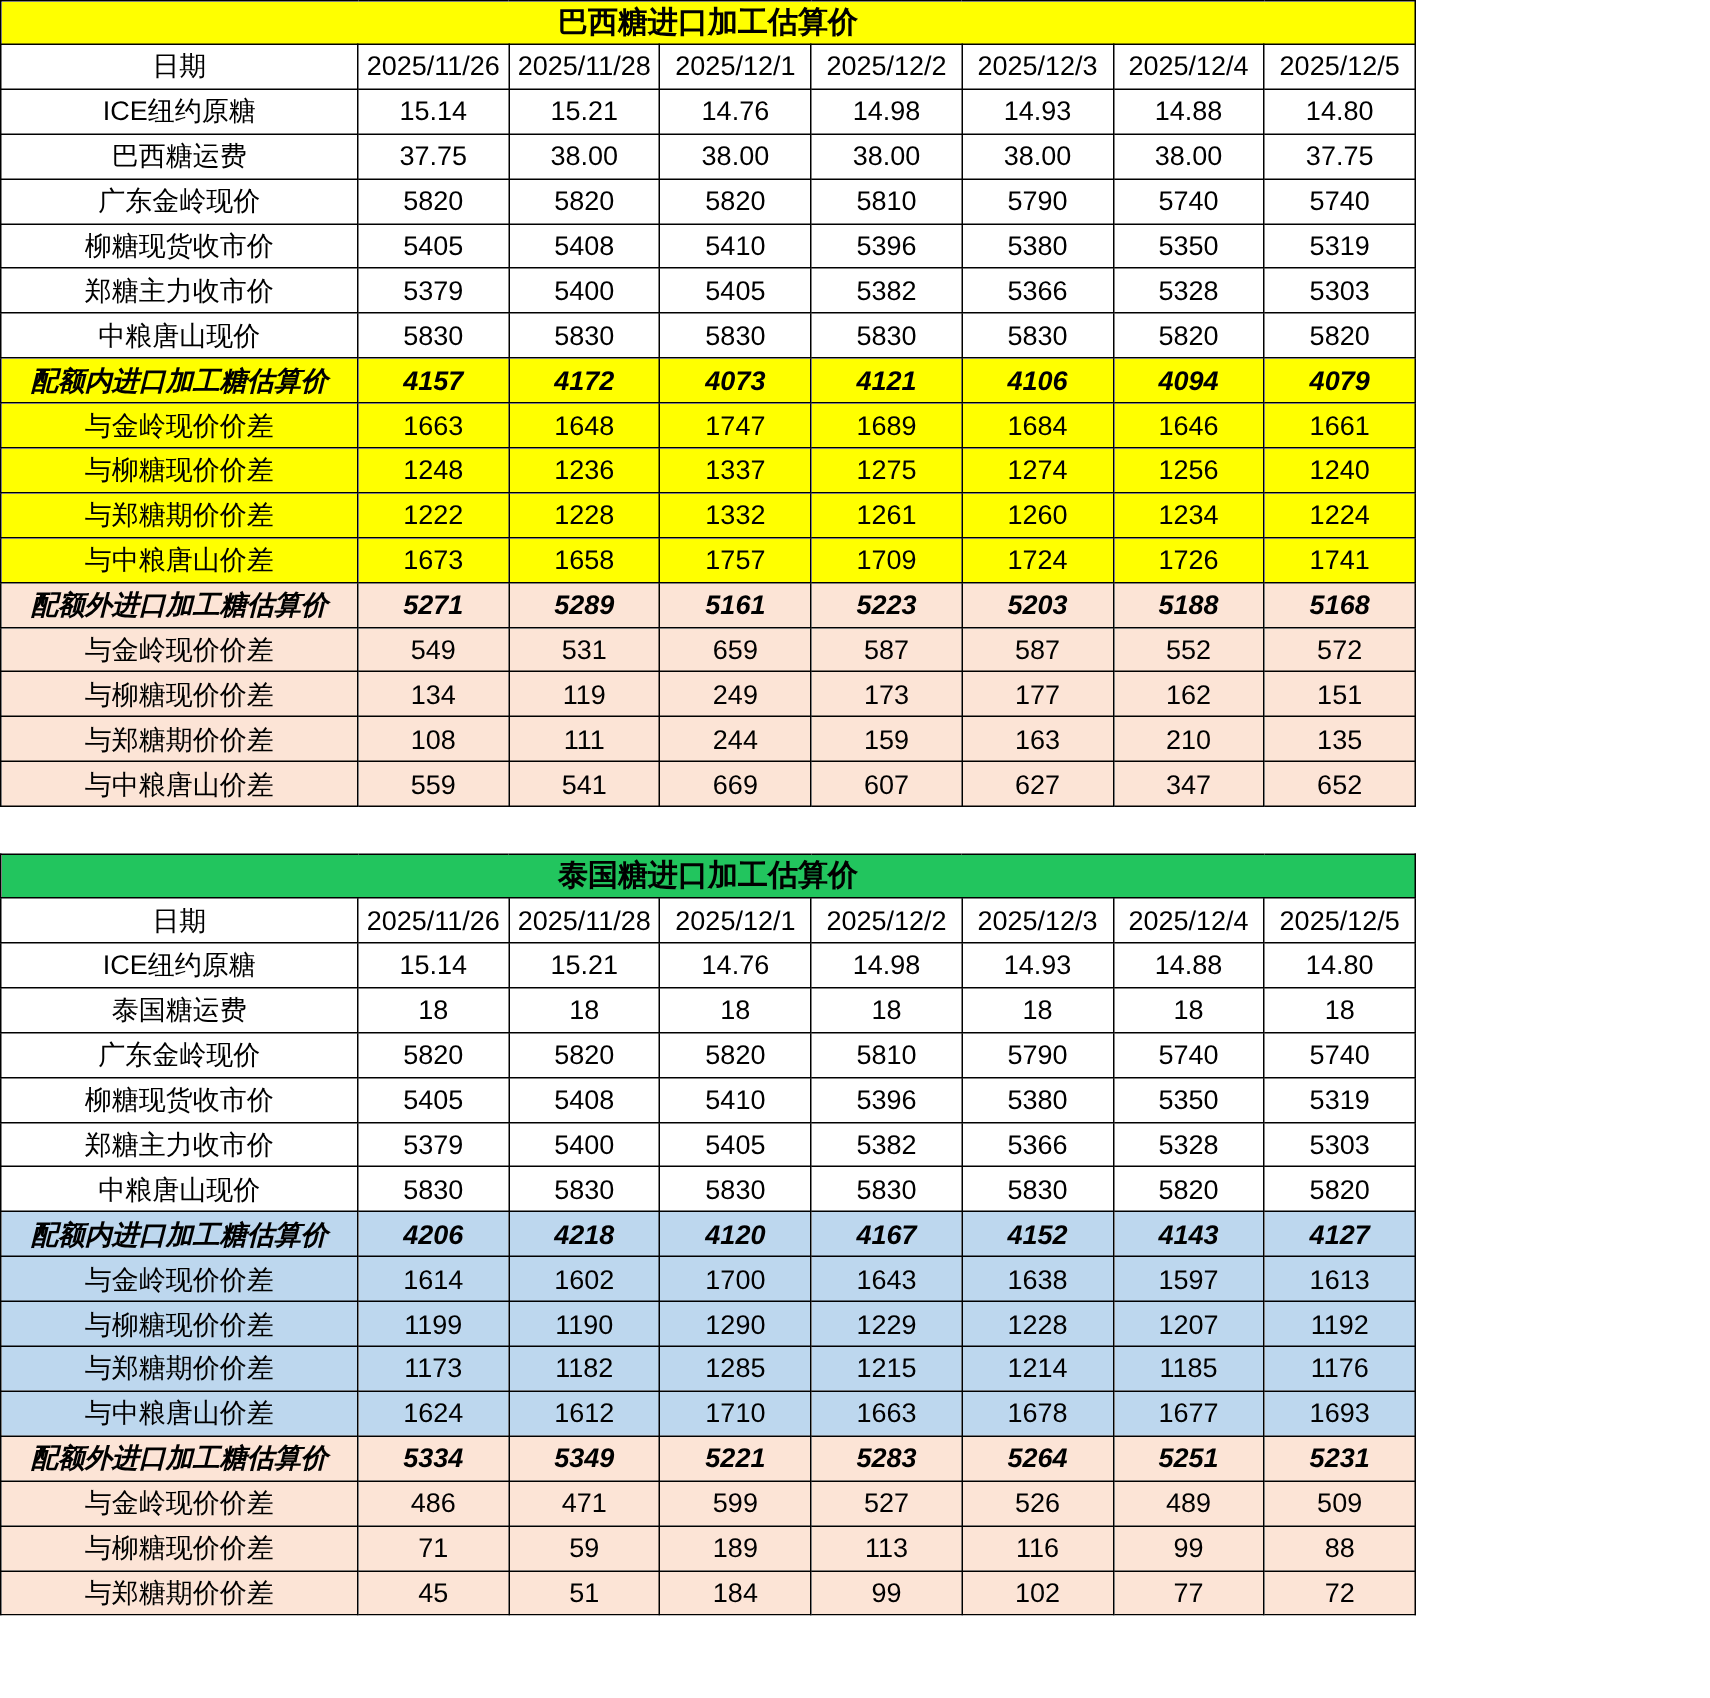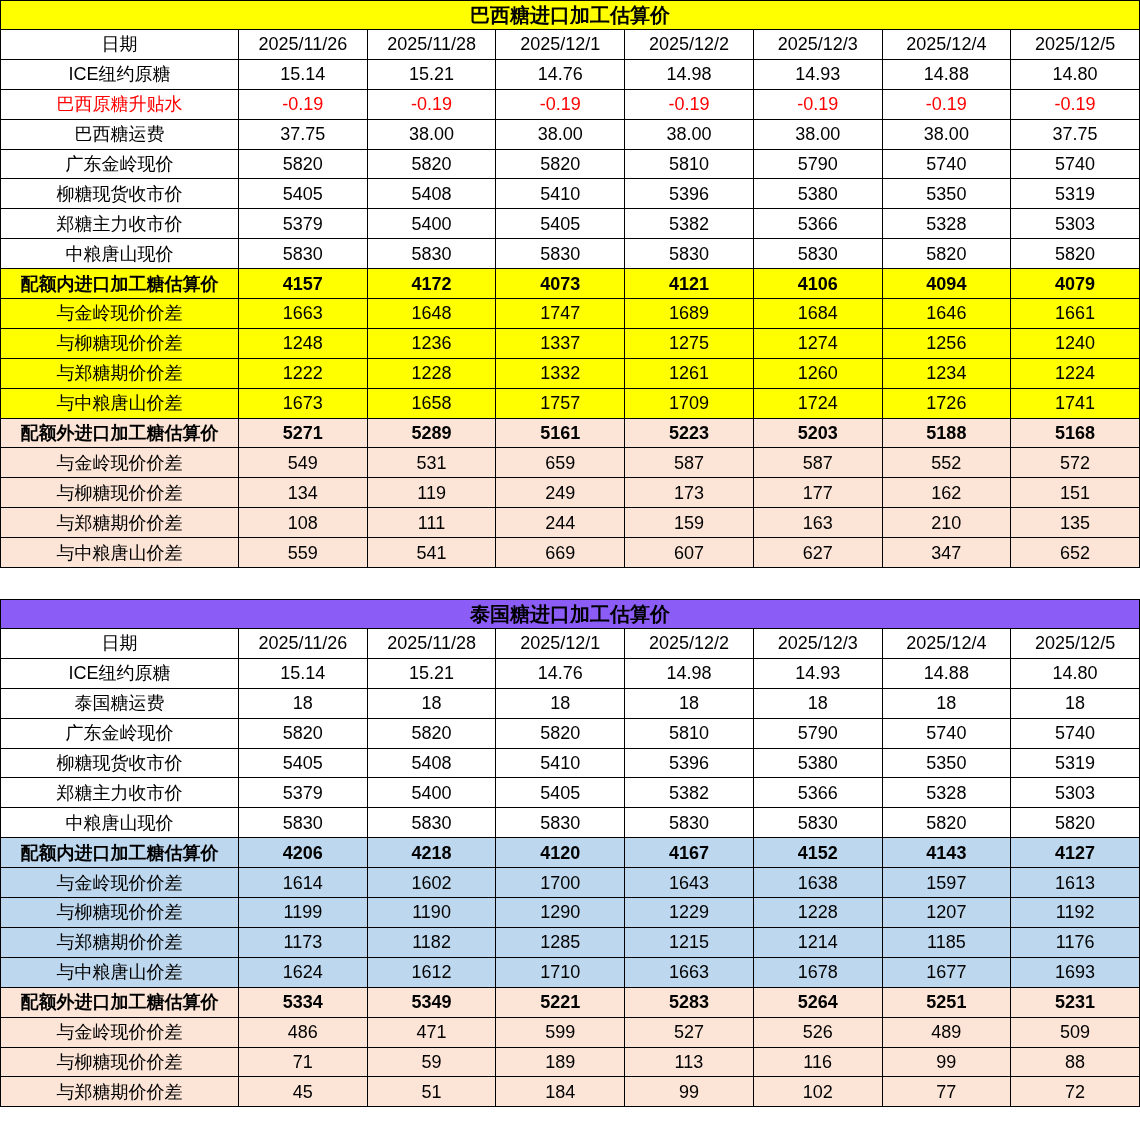--- a/index.html
+++ b/index.html
@@ -7,21 +7,21 @@
     padding: 0;
     background: #FFFFFF;
   }
   .sheet {
     width: 1140px;
     font-family: "Liberation Sans", sans-serif;
   }
   table.price-table {
     border-collapse: collapse;
     table-layout: fixed;
-    width: 1140px;
+    width: 944px;
     border-radius: 30px;
   }
   table.price-table td {
     border: 1px solid #000000;
     text-align: center;
     vertical-align: middle;
     height: 28.9px;
     padding: 0;
     font-size: 18px;
     color: #000000;
@@ -29,21 +29,21 @@
     overflow: hidden;
     line-height: 1;
   }
   tr.title-row td {
     font-weight: 700;
     font-size: 20px;
     height: 28px;
   }
   tr.header-row td { font-weight: 400; }
   tr.r-red td { color: #FF0000; }
-  tr.r-section-head td, tr.r-outquota-head td { font-weight: 700; }
+  tr.r-section-head td, tr.r-outquota-head td { font-weight: 700; font-style: italic; }
   .table-gap {
     height: 31px;
     background: #FFFFFF;
   }
 </style>
 </head>
 <body>
 
 <div class="sheet" id="sheet">
     <table class="price-table">
@@ -74,30 +74,20 @@
         <tr class="r-plain">
           <td>ICE纽约原糖</td>
           <td>15.14</td>
           <td>15.21</td>
           <td>14.76</td>
           <td>14.98</td>
           <td>14.93</td>
           <td>14.88</td>
           <td>14.80</td>
         </tr>
-        <tr class="r-red">
-          <td>巴西原糖升贴水</td>
-          <td>-0.19</td>
-          <td>-0.19</td>
-          <td>-0.19</td>
-          <td>-0.19</td>
-          <td>-0.19</td>
-          <td>-0.19</td>
-          <td>-0.19</td>
-        </tr>
         <tr class="r-plain">
           <td>巴西糖运费</td>
           <td>37.75</td>
           <td>38.00</td>
           <td>38.00</td>
           <td>38.00</td>
           <td>38.00</td>
           <td>38.00</td>
           <td>37.75</td>
         </tr>
@@ -250,21 +240,21 @@
         <col>
         <col>
         <col>
         <col>
         <col>
         <col>
         <col>
       </colgroup>
       <tbody>
         <tr class="title-row">
-          <td colspan="8" style="background: #8b5cf6;">泰国糖进口加工估算价</td>
+          <td colspan="8" style="background: #22c55e;">泰国糖进口加工估算价</td>
         </tr>
         <tr class="header-row">
           <td>日期</td>
           <td>2025/11/26</td>
           <td>2025/11/28</td>
           <td>2025/12/1</td>
           <td>2025/12/2</td>
           <td>2025/12/3</td>
           <td>2025/12/4</td>
           <td>2025/12/5</td>

